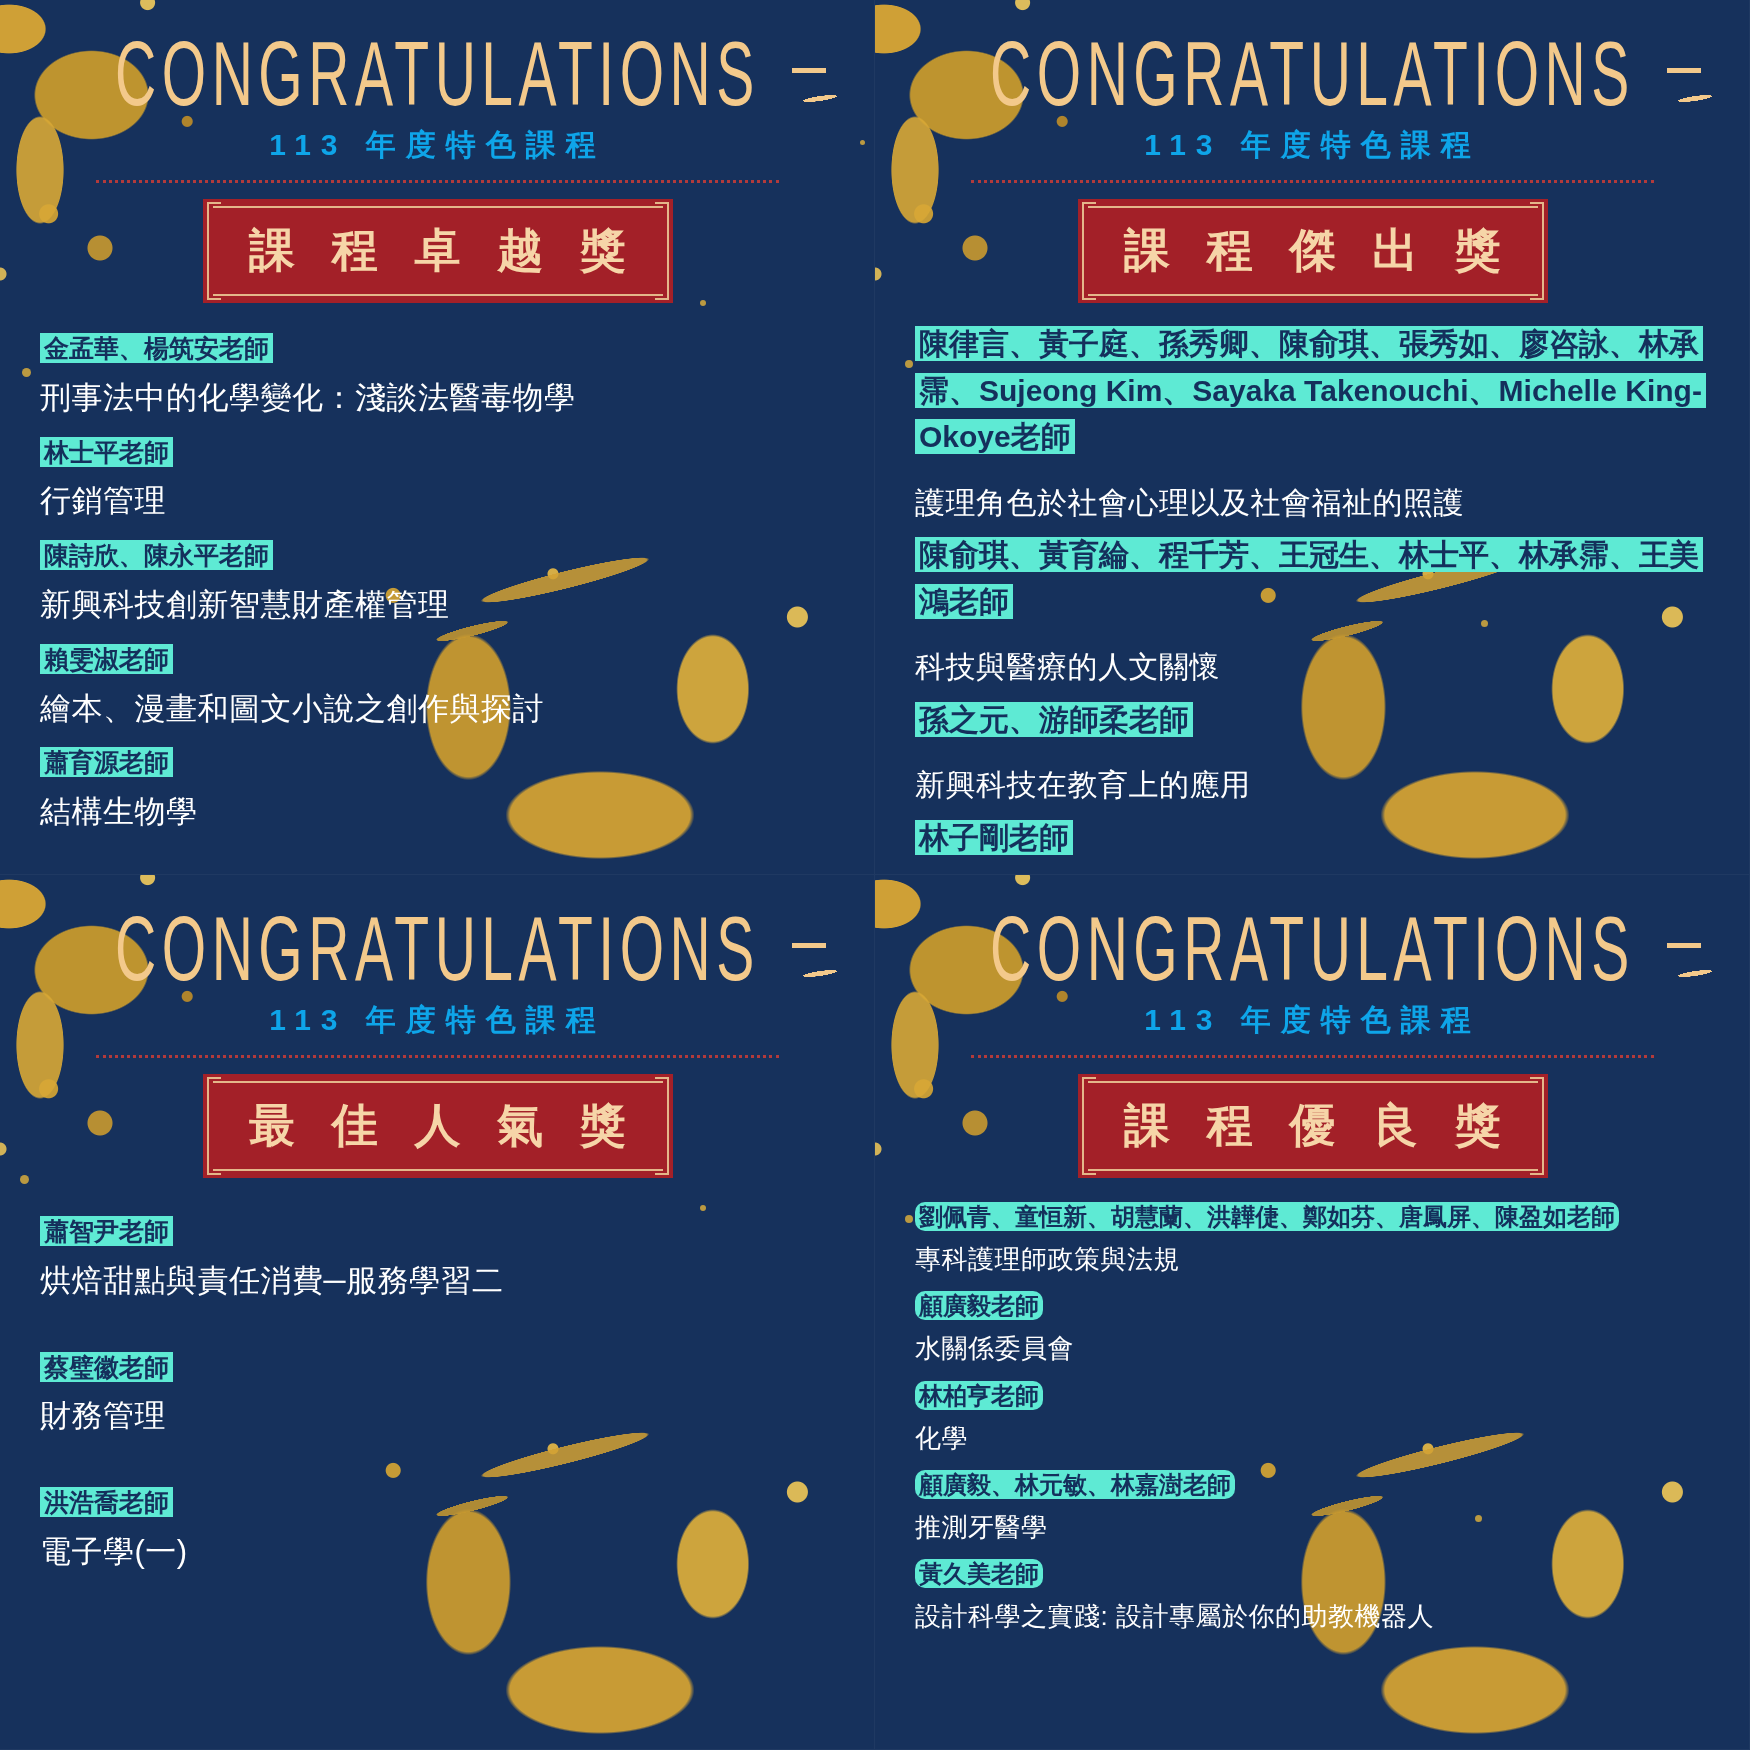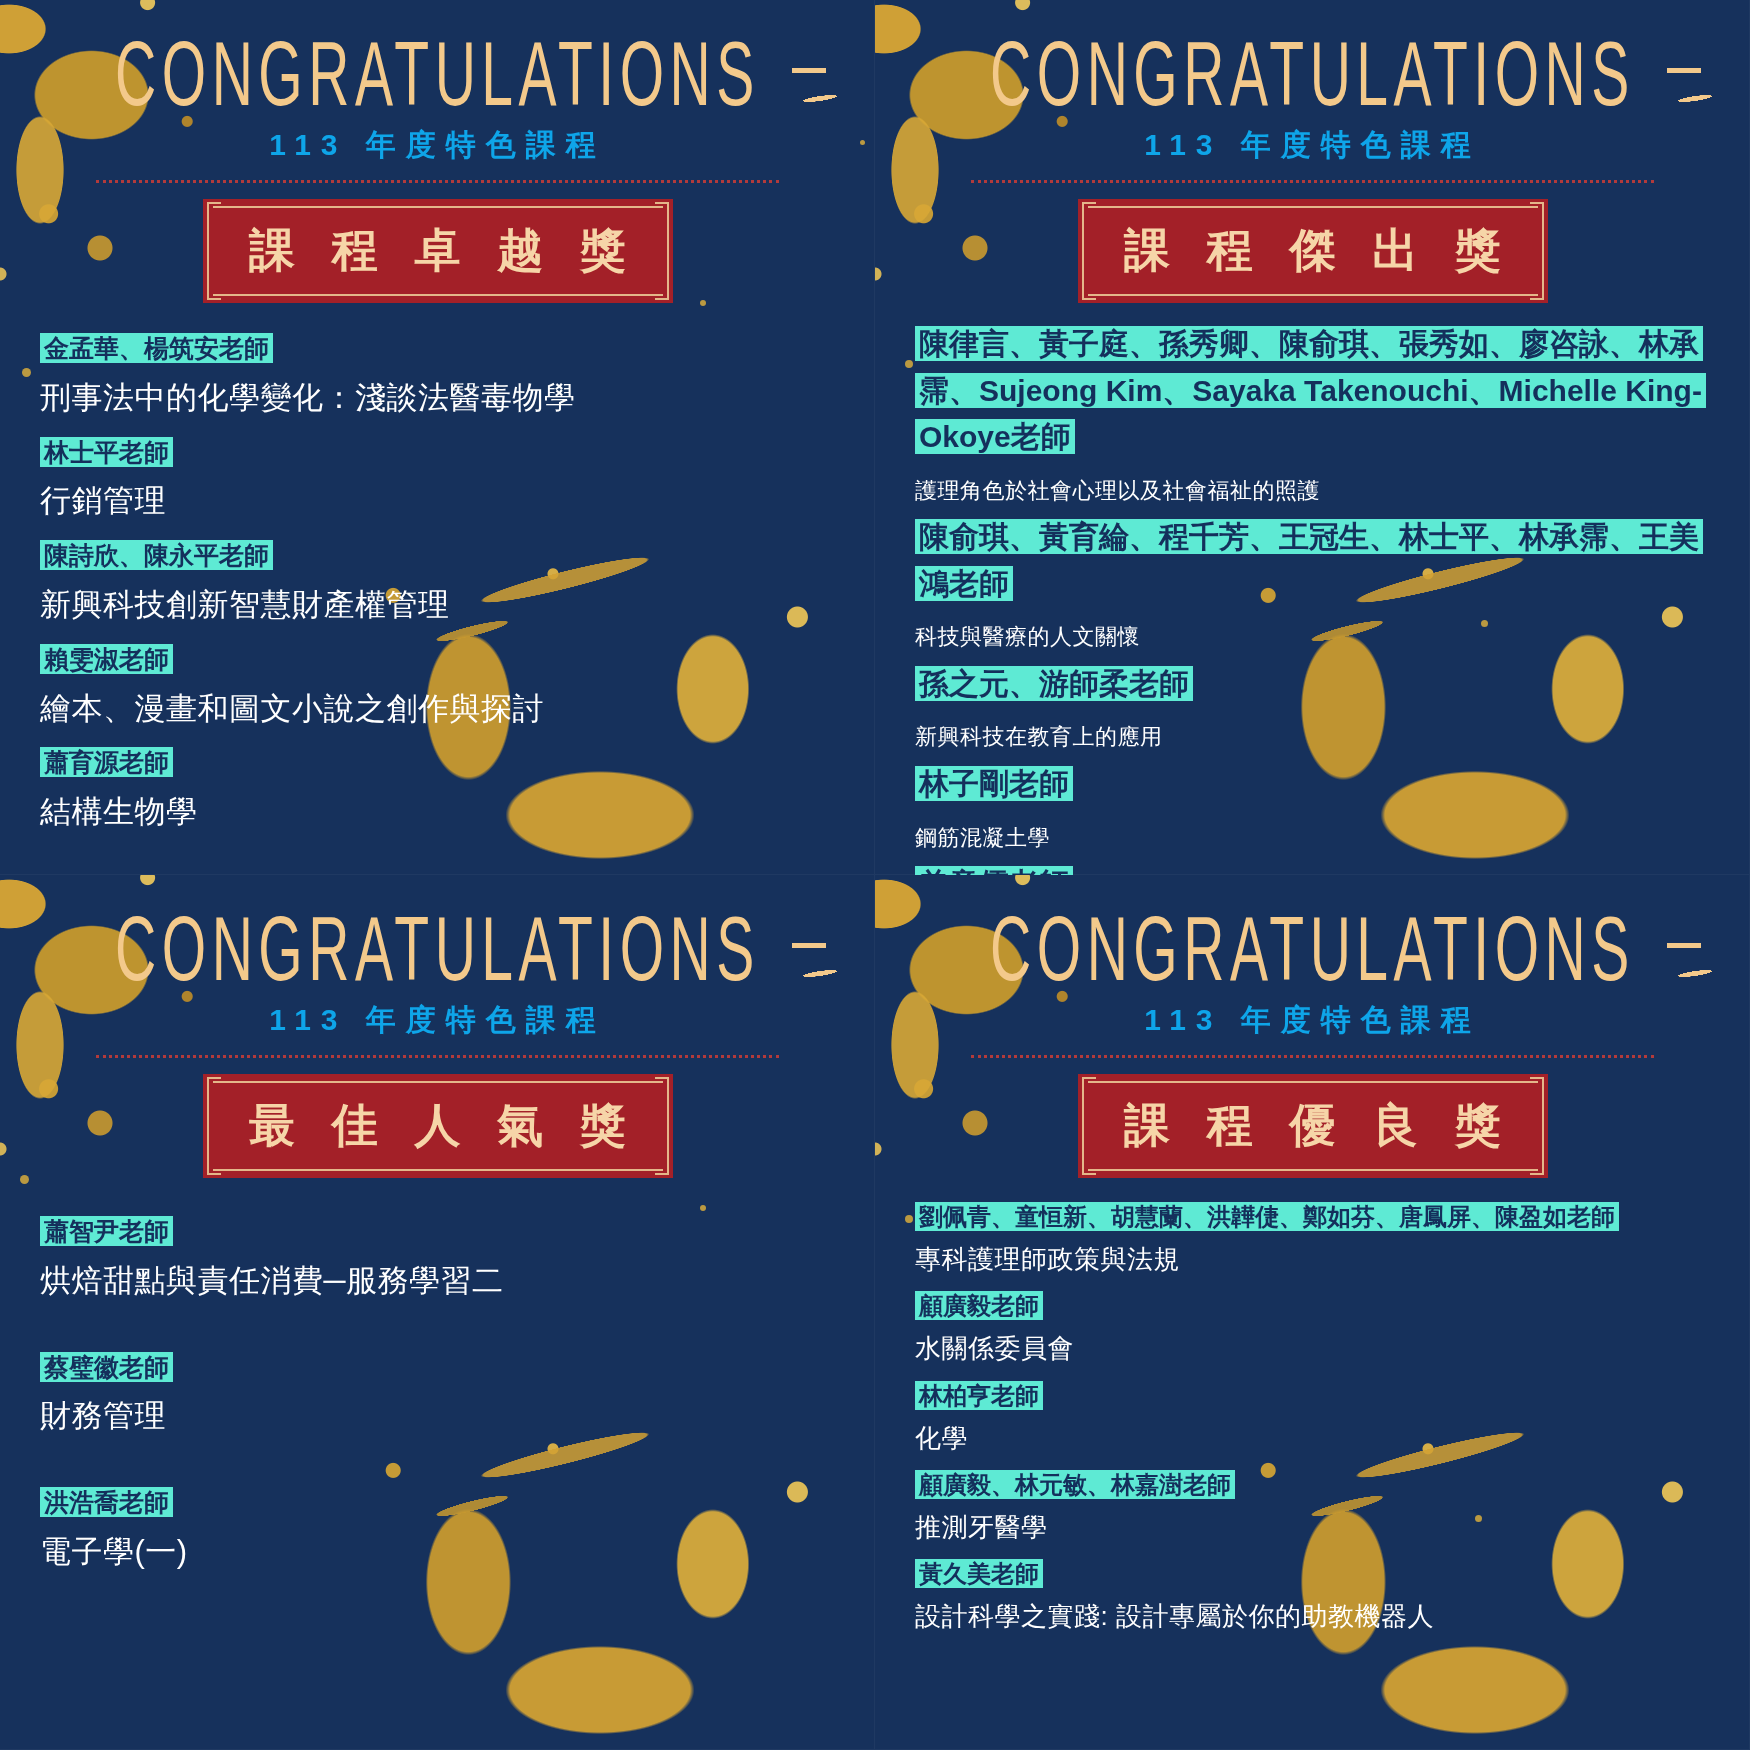--- a/index.html
+++ b/index.html
@@ -163,25 +163,25 @@
   .course {
     color: #ffffff;
     font-size: 31px;
     margin-top: 9px;
     line-height: 1.35;
     letter-spacing: .5px;
   }
 
   
   .card-tr .names { font-size: 30px; }
-  .card-tr .course { font-size: 22px; margin-top: 15px; }
+  .card-tr .course { font-size: 30px; margin-top: 22px; }
   .card-tr .entry { margin-bottom: 9px; }
   .card-tr .list { margin-top: 18px; padding-right: 22px; }
 
-  .card-br .names { font-size: 24px; }
+  .card-br .names { font-size: 24px; border-radius: 10px; }
   .card-br .course { font-size: 26px; margin-top: 7px; }
   .card-br .entry { margin-bottom: 10px; }
   .card-br .list { margin-top: 20px; }
 
   .card-bl .entry { margin-bottom: 46px; }
   .card-bl .list { margin-top: 34px; }
 </style>
 </head>
 <body>
 

